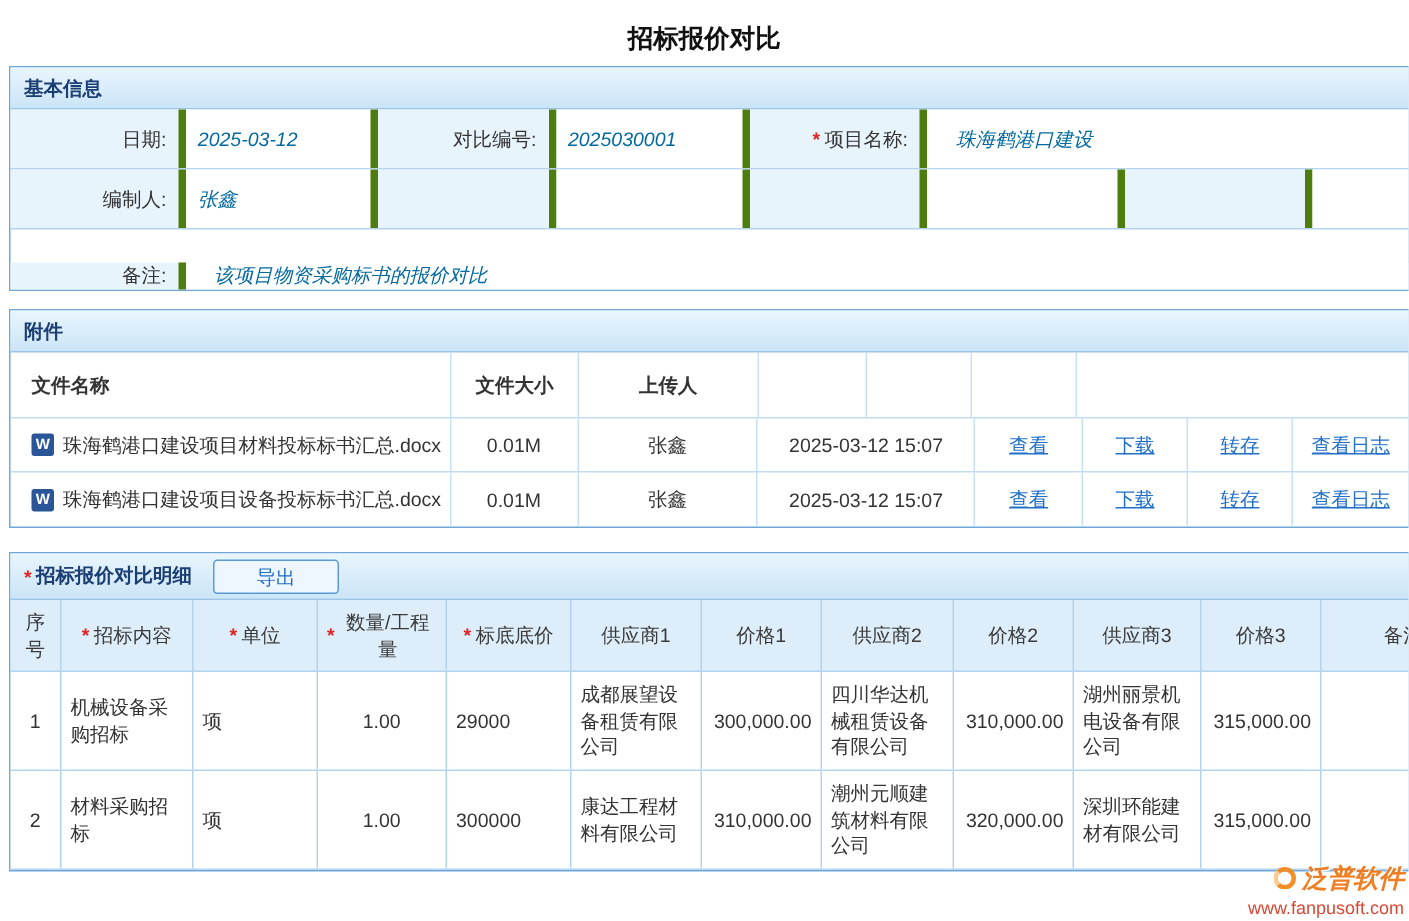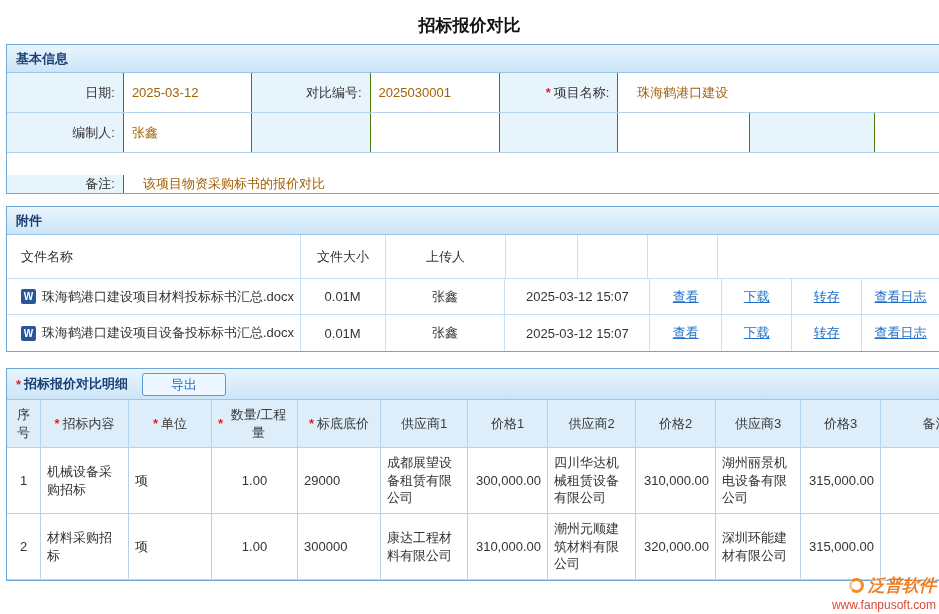--- a/index.html
+++ b/index.html
@@ -24,33 +24,33 @@
     background:linear-gradient(#e9f5fe,#cbe5f7);
     border-bottom:1px solid #9cc4e8;
     color:#1b3f74; font-weight:bold; font-size:13px;
   }
   .sec-detail .section-header { height:31px; }
   .req { color:#e02121; margin-right:3px; font-weight:bold; }
   
   .bi-row { display:flex; height:40px; border-bottom:1px solid #b3d3ee; }
   .bi-row:last-child { border-bottom:none;align-items:flex-end; }
   .cell {
-    border-right:1px solid #4d7c0f; display:flex; align-items:center;
+    border-right:5px solid #4d7c0f; display:flex; align-items:center;
     overflow:hidden; padding:0 8px;
   }
   .cell:last-child { border-right:none;padding-left:19px; }
   .lbl { background:#e8f4fc; justify-content:flex-end; color:#333; }
-  .val { background:#fff; justify-content:flex-start; color:#a16207; }
+  .val { background:#fff; justify-content:flex-start; color:#0369a1;font-style:italic; }
   .w117{width:117px}.w128{width:128px}.w119{width:119px}.w130{width:130px}
   .w118{width:118px}.w321{width:321px;border-right:none}.w132{width:132px}
   .w125{width:125px}.w64{width:64px;border-right:none}.w816{width:816px;border-right:none}
   
   .at-row { display:flex; border-bottom:1px solid #c2ddf2; }
   .at-row:last-child { border-bottom:none; }
-  .at-head { min-height:44px; font-weight:normal; color:#333; }
+  .at-head { min-height:44px; font-weight:bold; color:#333; }
   .at-data { min-height:36px; }
   .at-cell {
     border-right:1px solid #c9e1f4; display:flex; align-items:center;
     justify-content:center; padding:0 6px; overflow:hidden;
   }
   .at-cell:last-child { border-right:none; }
   .a294{width:294px; justify-content:flex-start; padding-left:14px;}
   .a85{width:85px}.a120{width:120px}.a145{width:145px}
   .a72{width:72px}.a70{width:70px}.a77{width:77px}
   .link { color:#2270c8; text-decoration:underline; cursor:pointer; white-space:nowrap; }

